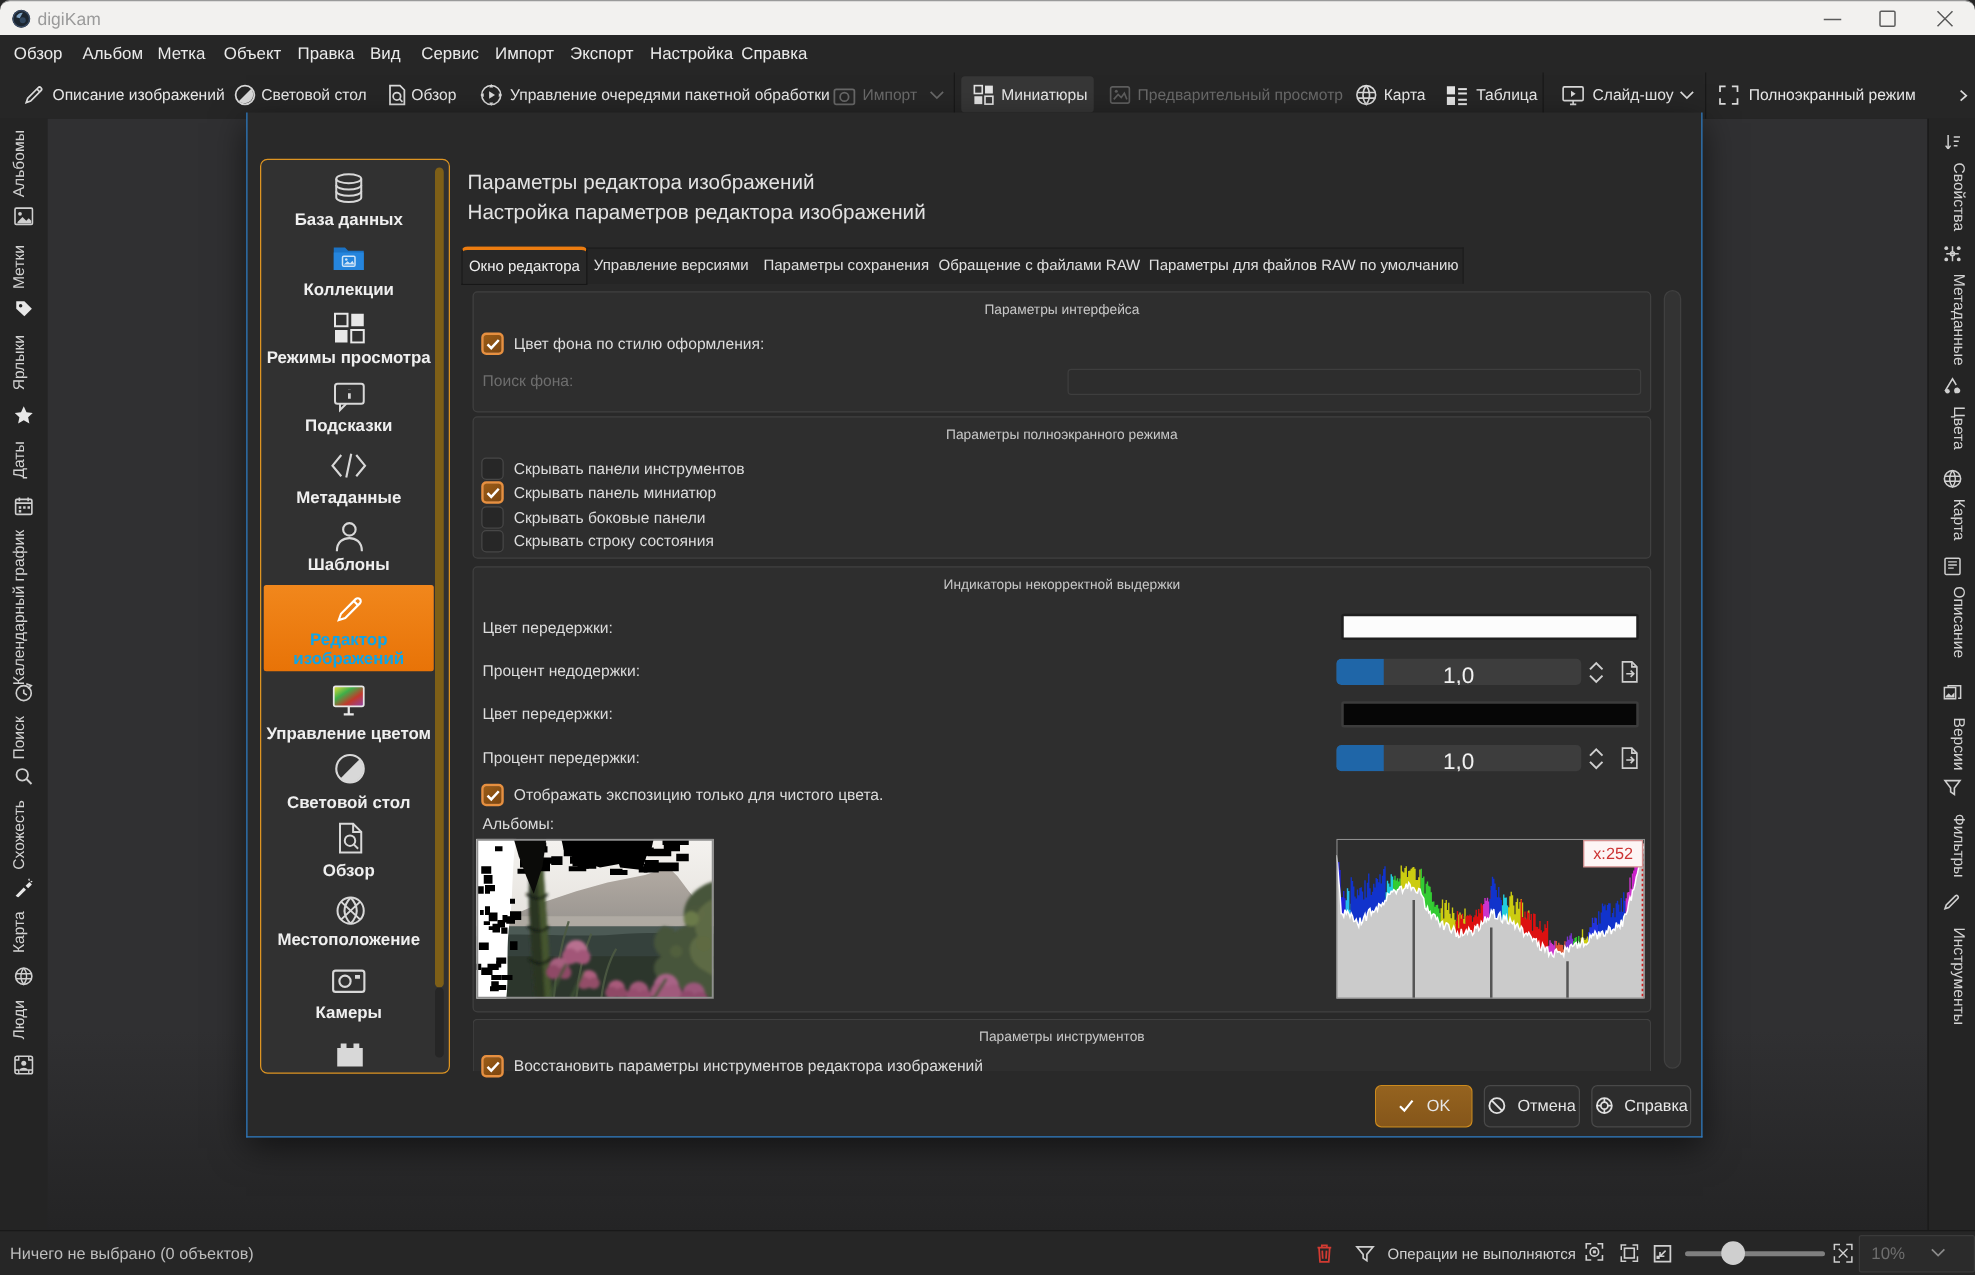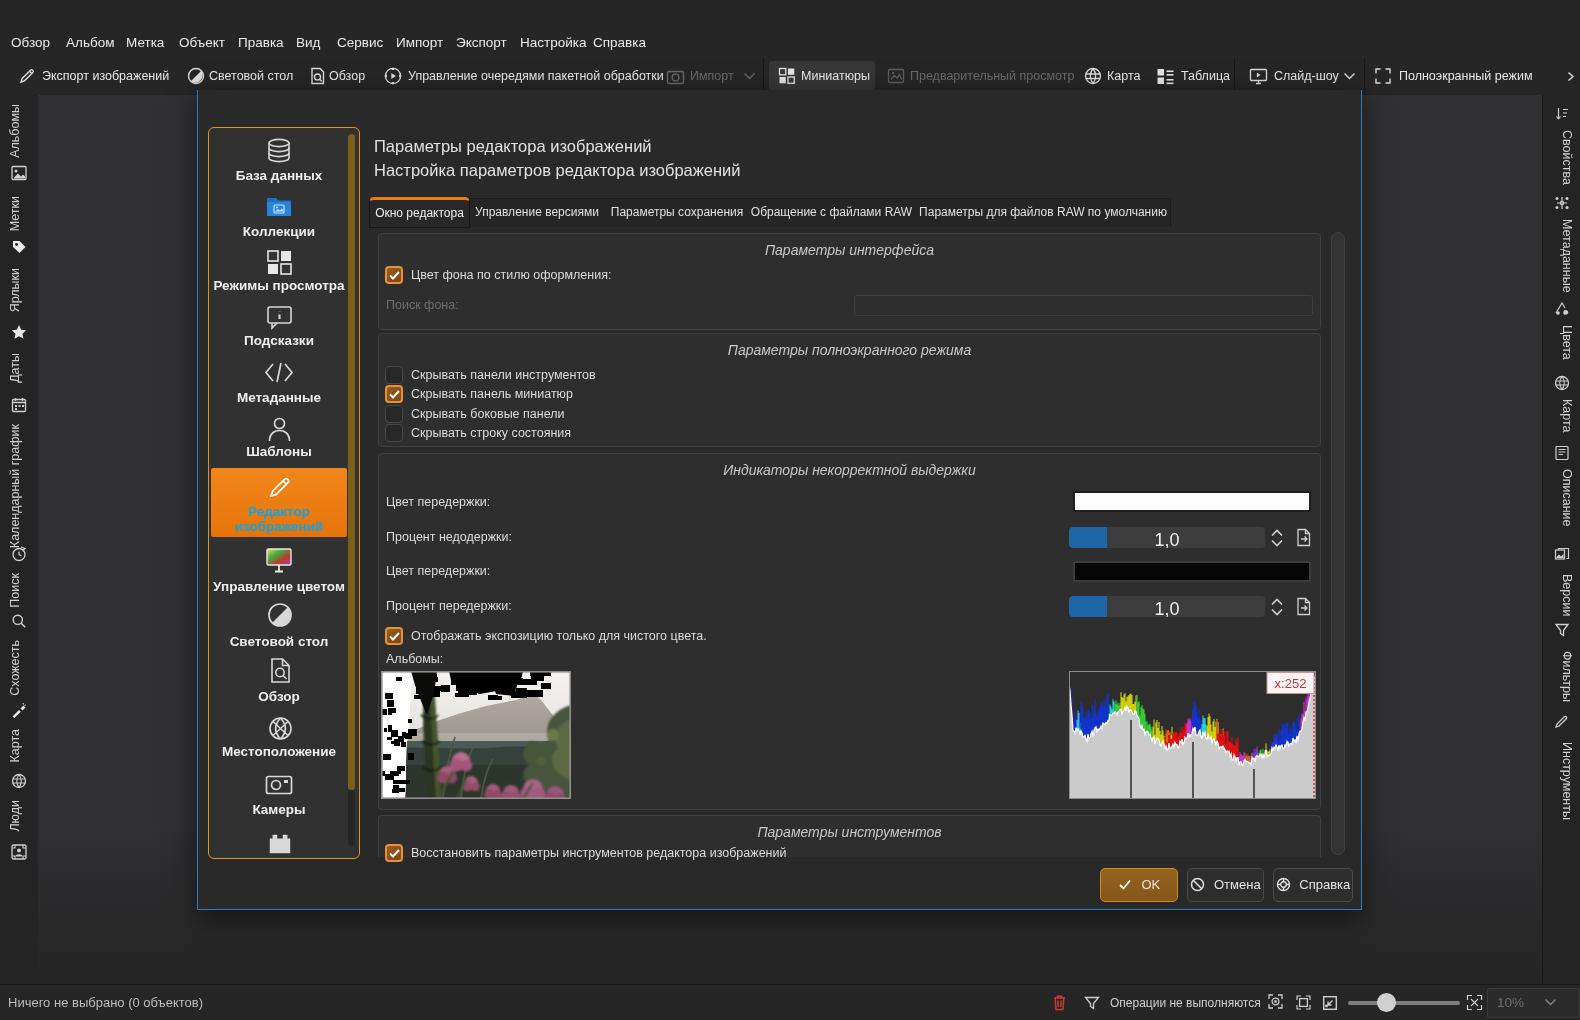--- a/index.html
+++ b/index.html
@@ -48,21 +48,21 @@
     background:#7e5f17; border-radius:4px; }
   
   .h1 { position:absolute; font-size:16.5px; color:#e2e2e2; white-space:nowrap; }
   .tab { position:absolute; top:107px; height:31px; font-size:12px; color:#e0e0e0;
     background:transparent; border:none; line-height:31px; text-align:center;
     white-space:nowrap; overflow:hidden; }
   .tab.sel { background:#282828; border:1px solid #171717; border-top:3px solid #ec7c10;
     border-radius:5px 5px 0 0; color:#f0f0f0; line-height:26px; height:31px; }
   .group { position:absolute; left:180px; width:943px; background:#2e2e2e;
     border:1px solid #404040; border-radius:4px; }
-  .gtitle { position:absolute; width:100%; text-align:center; top:8px; font-size:14px; color:#c8c8c8;font-style:italic; }
+  .gtitle { position:absolute; width:100%; text-align:center; top:8px; font-size:11px; color:#c8c8c8; }
   .lbl { position:absolute; font-size:12.5px; color:#dcdcdc; white-space:nowrap; }
   .lbl.dis { color:#6e6e6e; }
   .cb { position:absolute; width:18px; height:18px; border-radius:4px; border:1px solid #474747;
     background:#272727; }
   .cb.on { border:2px solid #e79040; background:linear-gradient(145deg,#9a5c17,#7c4610); }
   .cb.on svg { position:absolute; left:0px; top:0px; }
   .btn { position:absolute; height:34px; background:#2d2d2d; border:1px solid #494949;
     border-radius:5px; color:#e6e6e6; font-size:13px; text-align:center; line-height:31px;
     white-space:nowrap; }
   .btn.ok { background:linear-gradient(#95631f,#85561a); border:1.5px solid #cd8a1d; }
@@ -70,38 +70,54 @@
     overflow:hidden; }
   .sld .fill { position:absolute; left:0; top:0; width:38px; height:21px; background:#1f66a8;
     border-radius:4px 0 0 4px; }
   .sld .val { position:absolute; width:100%; text-align:center; top:3px; font-size:18px;
     color:#f0f0f0; }
 </style>
 </head>
 <body>
 <div id="stage">
   <div id="centerbg" class="abs"></div>
+  <div id="titlebar" class="abs">
+    <svg class="abs" style="left:9px;top:6px" width="16" height="16" viewBox="0 0 20 20">
+      <circle cx="10" cy="10" r="9" fill="#1c2630"></circle>
+      <circle cx="10" cy="10" r="8.2" fill="none" stroke="#3a4c66" stroke-width="1.2"></circle>
+      <path d="M5 8.5 A6.5 6.5 0 0 1 11.5 4 L8.5 9.5 Z" fill="#7fa3c4"></path>
+      <circle cx="11.5" cy="11.5" r="3" fill="#31475f"></circle>
+    </svg>
+    <div class="apptitle">digiKam</div>
+    <svg class="abs" style="left:1452px;top:0" width="128" height="28" viewBox="0 0 128 28">
+      <g stroke="#5b5b5b" stroke-width="1.2" fill="none">
+        <path d="M7 14.5 H21"></path>
+        <rect x="52" y="8" width="12" height="12" rx="1"></rect>
+        <path d="M98 8 L110 20 M110 8 L98 20"></path>
+      </g>
+    </svg>
+  </div>
   <div id="menubar" class="abs">
     <div class="menuitem" style="left:11px">Обзор</div>
     <div class="menuitem" style="left:66px">Альбом</div>
     <div class="menuitem" style="left:126px">Метка</div>
     <div class="menuitem" style="left:179px">Объект</div>
     <div class="menuitem" style="left:238px">Правка</div>
     <div class="menuitem" style="left:296px">Вид</div>
     <div class="menuitem" style="left:337px">Сервис</div>
     <div class="menuitem" style="left:396px">Импорт</div>
     <div class="menuitem" style="left:456px">Экспорт</div>
     <div class="menuitem" style="left:520px">Настройка</div>
     <div class="menuitem" style="left:593px">Справка</div>
   </div>
   <div id="toolbar" class="abs">
     <svg class="abs" style="left:18px;top:9px" width="18" height="18" viewBox="0 0 18 18" fill="none" stroke="#dadada" stroke-width="1.4">
       <path d="M3 15 L4.2 11.5 L12.5 3.2 A1.6 1.6 0 0 1 14.8 5.5 L6.5 13.8 Z M11.5 4.2 L13.8 6.5"></path>
     </svg>
-    <div class="tbtext" style="left:42px">Экспорт изображений</div>
+    <div class="tbtext" style="left:42px">Описание изображений</div>
     <svg class="abs" style="left:187px;top:9px" width="18" height="18" viewBox="0 0 18 18">
       <circle cx="9" cy="9" r="7.5" fill="none" stroke="#dadada" stroke-width="1.4"></circle>
       <path d="M4 14 A7.1 7.1 0 0 0 14 4 Z" fill="#dadada"></path>
     </svg>
     <div class="tbtext" style="left:209px">Световой стол</div>
     <svg class="abs" style="left:308px;top:8px" width="19" height="20" viewBox="0 0 19 20" fill="none" stroke="#dadada" stroke-width="1.4">
       <path d="M4 2.5 H12 L15.5 6 V17.5 H4 Z"></path>
       <circle cx="9.5" cy="11" r="3"></circle>
       <path d="M11.7 13.2 L14 15.5"></path>
     </svg>

